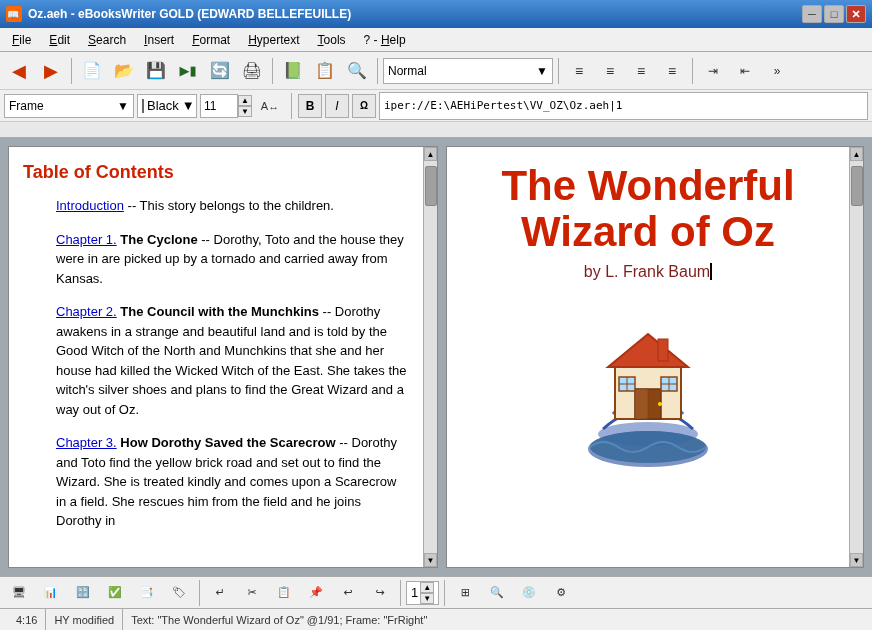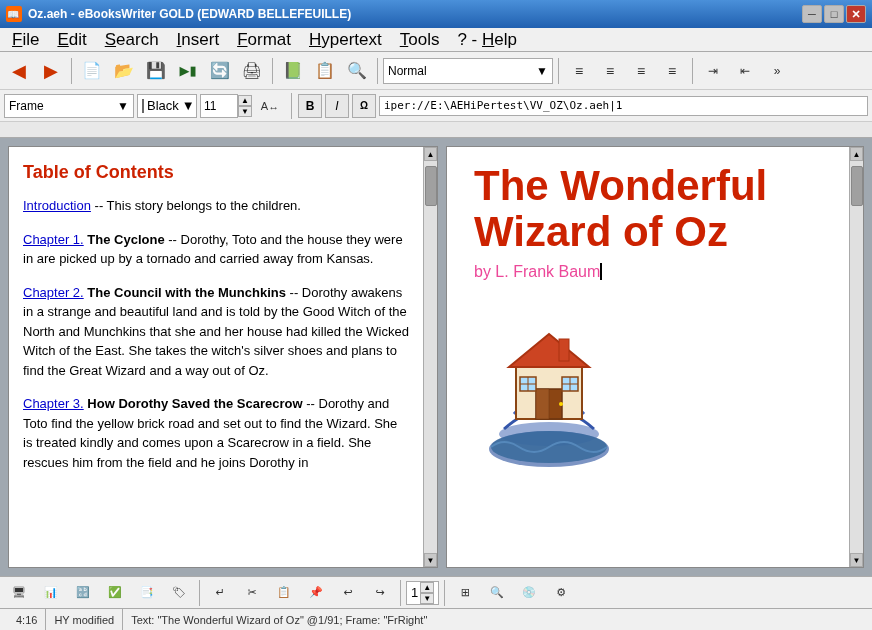--- a/index.html
+++ b/index.html
@@ -30,21 +30,21 @@
       height: 24px;
       display: flex;
       align-items: center;
       border-bottom: 1px solid #aaa;
       padding: 0 4px;
       gap: 2px;
     }
     .menu-item {
       padding: 2px 8px;
       cursor: pointer;
-      font-size: 17px;
+      font-size: 12px;
       border-radius: 2px;
     }
     .menu-item .underline { text-decoration: underline; }
 
     
     #toolbar1 {
       background: #f0f0f0;
       height: 38px;
       display: flex;
       align-items: center;
@@ -162,43 +162,44 @@
       flex: 1;
       background: white;
       margin: 8px 8px 8px 8px;
       border: 1px solid #888;
       overflow: hidden;
       display: flex;
       flex-direction: column;
     }
     #content-area {
       flex: 1;
-      padding: 16px 27px;
+      padding: 16px 7px;
       overflow-y: hidden;
+      text-align: center;
     }
 
     
     .vert-scroll {
       width: 14px;
       background: #e0e0e0;
       border-left: 1px solid #aaa;
       display: flex; flex-direction: column;
     }
     .scroll-btn { width: 100%; height: 14px; background: #c8c8c8; border: 1px solid #aaa; font-size: 8px; cursor: pointer; display: flex; align-items: center; justify-content: center; }
     .scroll-track { flex: 1; position: relative; }
     .scroll-thumb { width: 12px; height: 40px; background: #a0a0a0; border: 1px solid #888; position: absolute; top: 5px; left: 1px; border-radius: 2px; cursor: pointer; }
 
     
     .toc-title { color: #cc2200; font-size: 18px; font-weight: bold; margin-bottom: 10px; }
     .toc-link { color: #0000cc; text-decoration: underline; cursor: pointer; }
-    .toc-entry { margin-bottom: 14px; }
+    .toc-entry { margin-bottom: 14px; margin-left: 33px; }
 
     
     .book-title { color: #cc2200; font-size: 42px; font-weight: bold; line-height: 1.1; margin-bottom: 8px; }
-    .book-author { font-size: 16px; color: #ec4899; margin-bottom: 14px; }
+    .book-author { font-size: 16px; color: #7f1d1d; margin-bottom: 14px; }
 
     
     #bottom-toolbar {
       background: #f0f0f0;
       height: 32px;
       border-top: 1px solid #aaa;
       display: flex; align-items: center;
       padding: 0 4px; gap: 2px;
     }
 
@@ -311,21 +312,21 @@
       <div class="spin-btn">▼</div>
     </div>
   </div>
 
   <div class="tb-btn" style="font-size:11px;">A↔</div>
   <div class="tb-sep"></div>
   <div class="format-btn" style="font-weight:bold;">B</div>
   <div class="format-btn" style="font-style:italic; font-weight:normal;">I</div>
   <div class="format-btn" style="font-size:10px;">Ω</div>
 
-  <div class="url-box" style="display:flex; align-items:center; font-size:11px; font-family:monospace; border:1px solid #aaa; background:white; padding: 0 4px; flex:1; height:20px;">
+  <div class="url-box" style="display:flex; align-items:center; font-size:11px; font-family:monospace; border:1px solid #aaa; background:white; padding: 0 4px; flex:1; height:28px;">
     <span>iper://E:\AEHiPertest\VV_OZ\Oz.aeh|1</span>
   </div>
 </div>
 
 <div id="ruler">
   <svg width="820" height="16">
 
     <rect width="820" height="16" fill="#e8e8e8"></rect>
 
   </svg>

